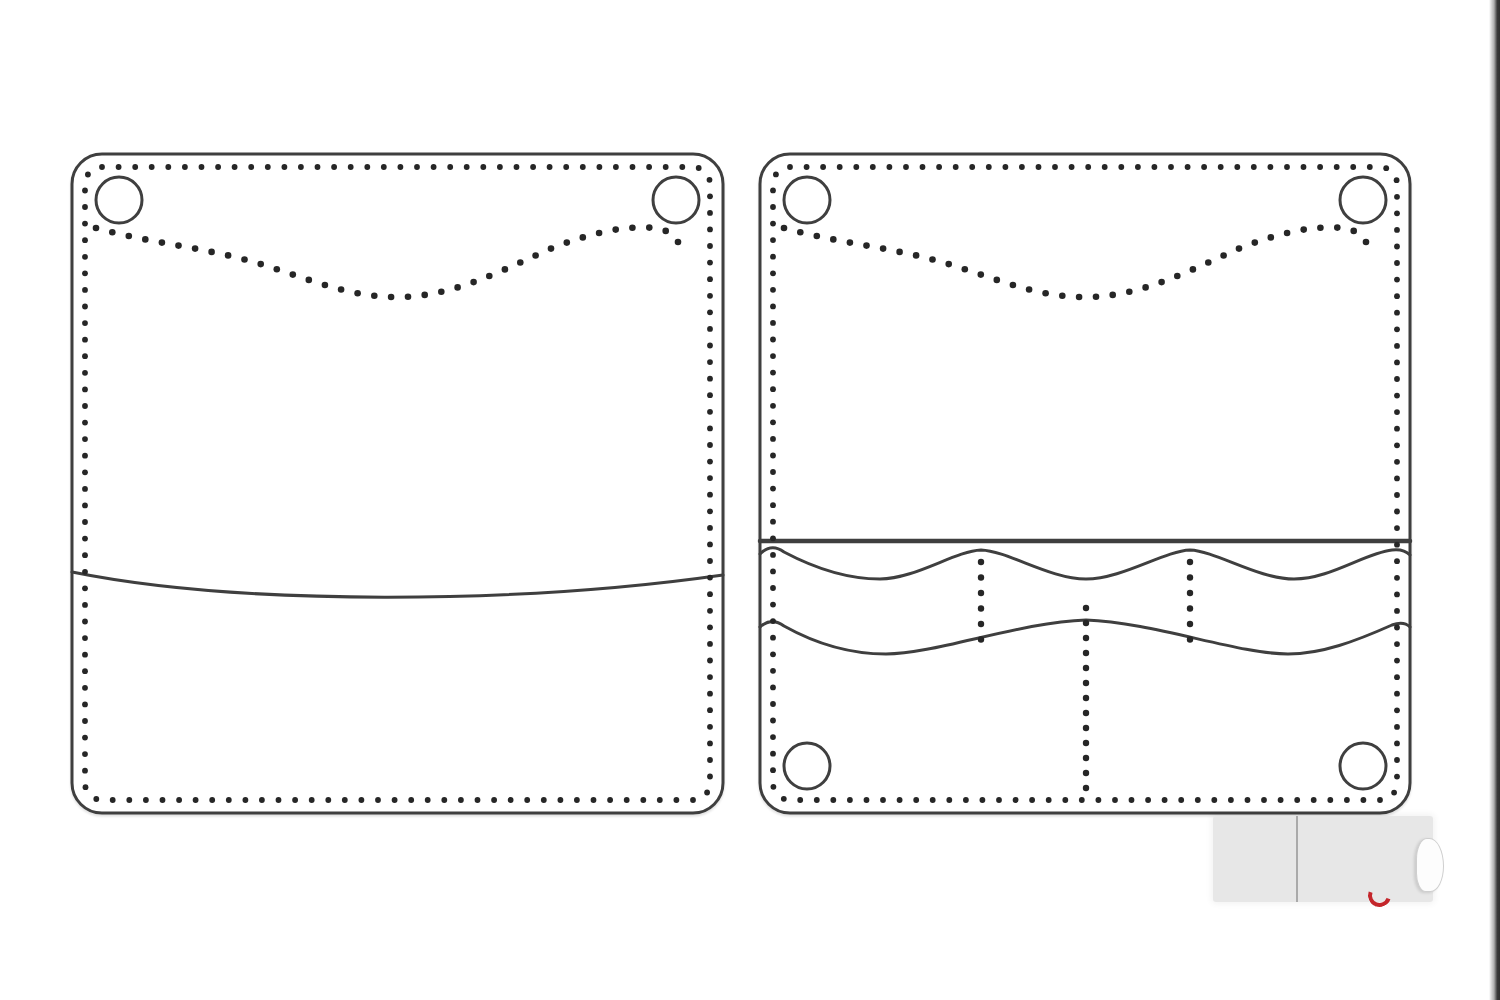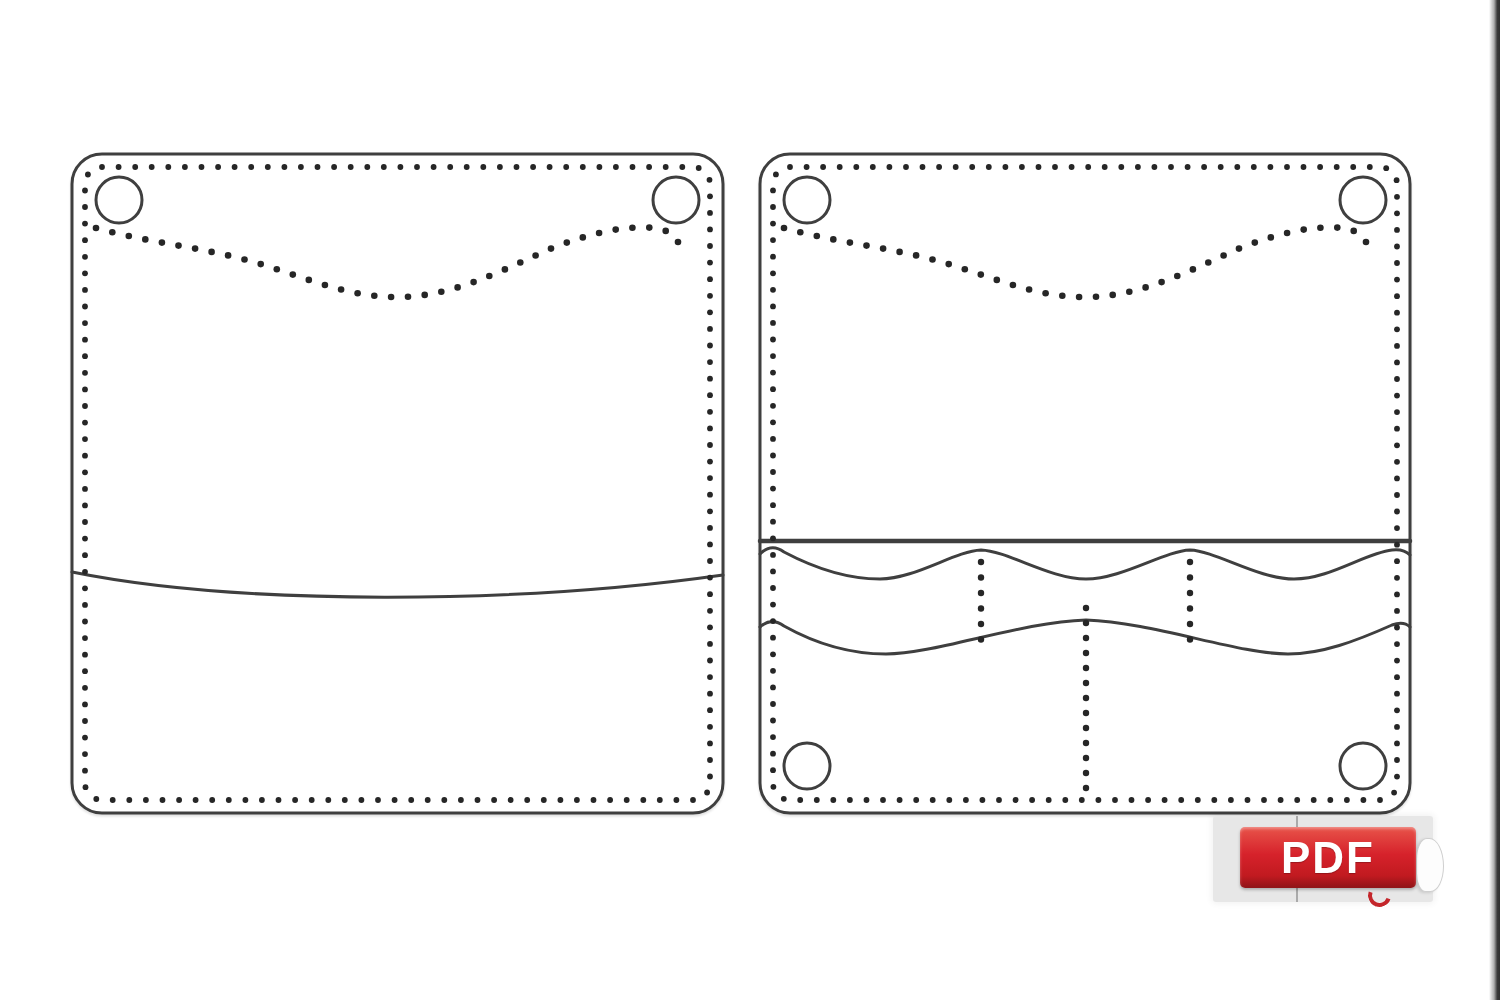--- a/index.html
+++ b/index.html
@@ -464,21 +464,18 @@
         <circle cx="1086.0" cy="758.0" r="3.2" fill="#262626"></circle>
         <circle cx="1086.0" cy="773.0" r="3.2" fill="#262626"></circle>
         <circle cx="1086.0" cy="788.0" r="3.2" fill="#262626"></circle>
       </g>
     </svg>
 
   <div class="pdf-icon">
     <div class="pdf-backdrop" style="background: rgb(231, 231, 231);"></div>
     <div class="pdf-divider" style="background: rgb(155, 155, 155);"></div>
     <div class="pdf-page-curl"></div>
-    <div class="pdf-badge" style="background: linear-gradient(rgb(232, 84, 74) 0%, rgb(214, 34, 43) 45%, rgb(193, 26, 32) 80%, rgb(142, 20, 23) 100%); color: rgb(255, 255, 255);">
-      <span>PDF</span>
-    </div>
     <div class="pdf-curl-mark" style="border-color: transparent transparent rgb(196, 38, 43) rgb(196, 38, 43);"></div>
   </div>
 
   <div class="edge-bar" style="background: linear-gradient(90deg, rgba(255, 255, 255, 0) 0%, rgb(176, 176, 176) 45%, rgb(58, 58, 58) 75%, rgb(48, 48, 48) 100%);"></div>
 
 </div>
 
 </body></html>

